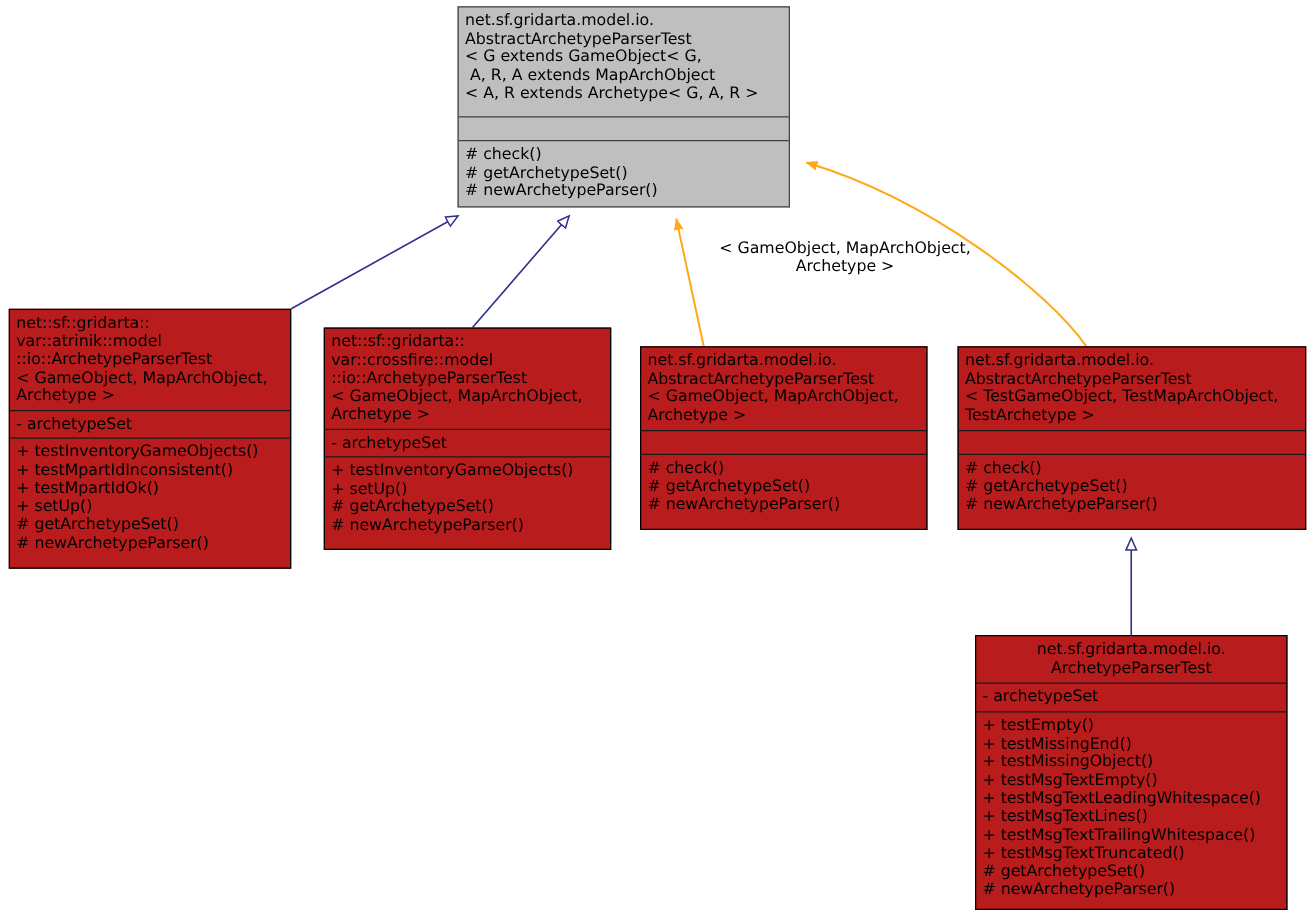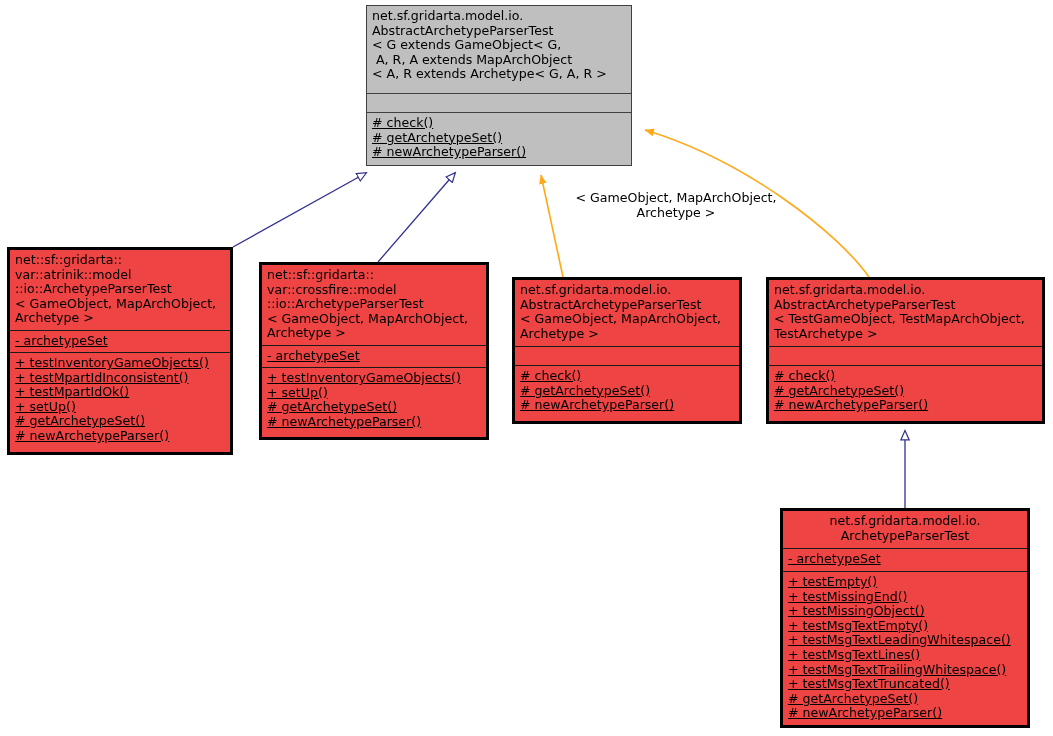--- a/index.html
+++ b/index.html
@@ -10,37 +10,37 @@
     position:relative;
     overflow:hidden;
     -webkit-font-smoothing:antialiased;
   }
   #canvas{position:absolute;left:0;top:0;width:939px;height:736px;}
   svg#edges{position:absolute;left:0;top:0;width:1053px;height:736px;pointer-events:none;}
 
   .node{
     position:absolute;
     box-sizing:border-box;
-    border:3px solid #000000;
-    background:#ef4444;
+    border:1px solid #000000;
+    background:#b91c1c;
     z-index:2;
   }
   .node.root{
     background:#bfbfbf;
     border:1px solid #404040;
   }
   .sect{
     box-sizing:border-box;
     padding:3px 5px 4px 5px;
     font-size:12.6px;
     line-height:14.6px;
     color:#000000;
     white-space:pre;
   }
-  .sect.div{border-top:1px solid #1a1a1a;text-decoration:underline;}
+  .sect.div{border-top:1px solid #1a1a1a;}
   .node.root .sect.div{border-top:1px solid #404040;}
   .sect.title{text-align:left;}
   .sect.center{text-align:center;}
   .sect.empty{height:19px;padding:0;}
 
   .elabel{
     position:absolute;
     font-size:12.6px;
     line-height:15px;
     color:#000000;

